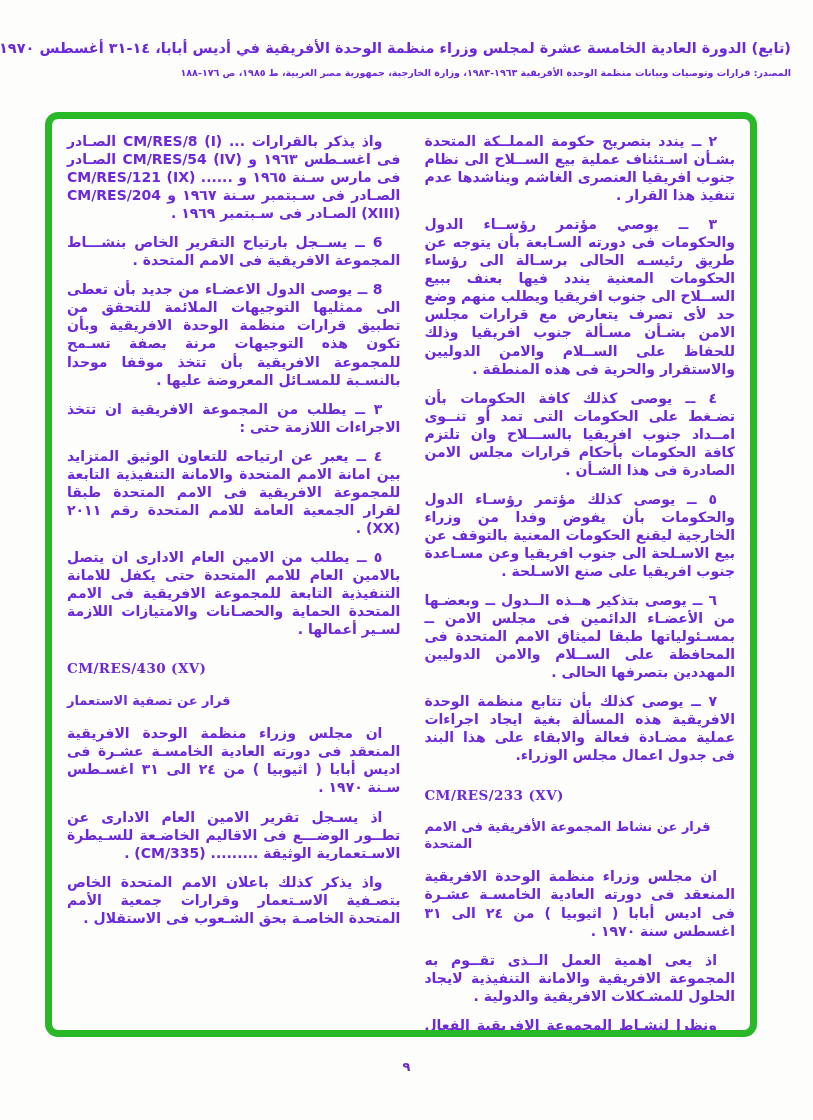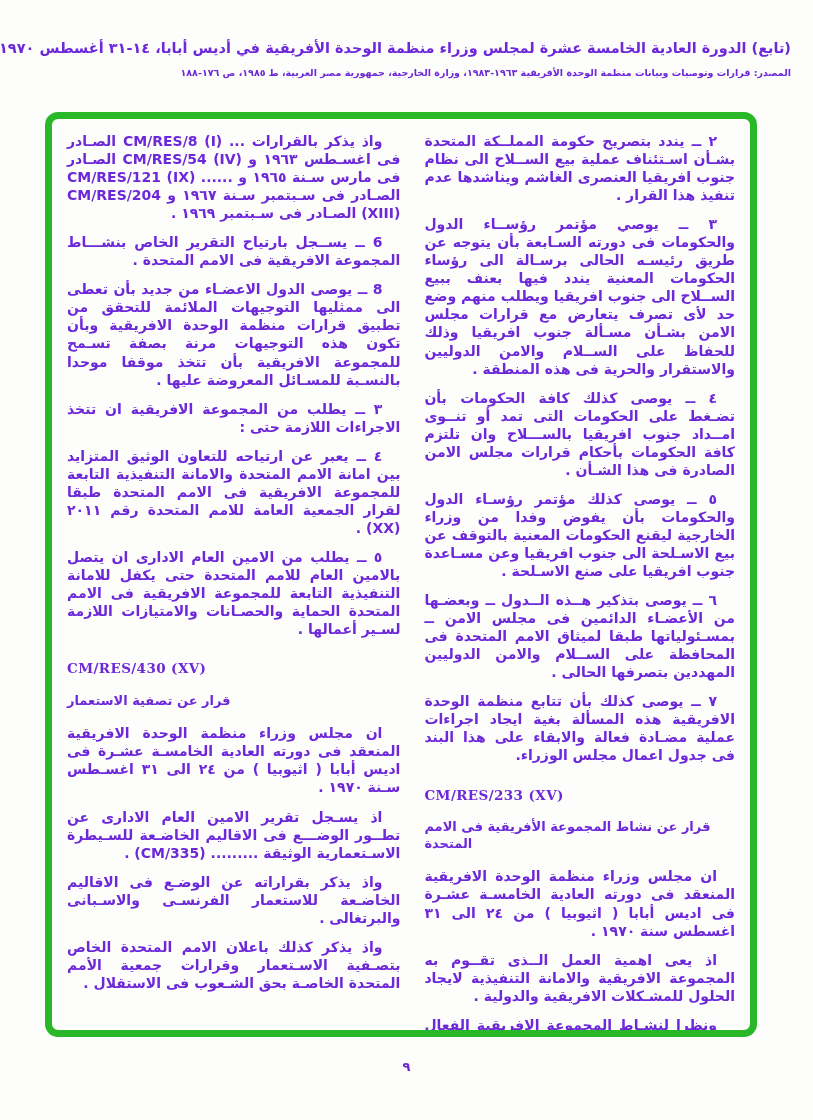--- a/index.html
+++ b/index.html
@@ -117,20 +117,19 @@
           <div class="block para">واذ يذكر بالقرارات ... ‎CM/RES/8 (I)‎ الصـادر فى اغسـطس ١٩٦٣ و ‎CM/RES/54 (IV)‎ الصـادر فى مارس سـنة ١٩٦٥ و ...... ‎CM/RES/121 (IX)‎ الصـادر فى سـبتمبر سـنة ١٩٦٧ و ‎CM/RES/204 (XIII)‎ الصـادر فى سـبتمبر ١٩٦٩ .</div>
           <div class="block para">6 ــ يســجل بارتياح التقرير الخاص بنشـــاط المجموعة الافريقية فى الامم المتحدة .</div>
           <div class="block para">8 ــ يوصى الدول الاعضـاء من جديد بأن تعطى الى ممثليها التوجيهات الملائمة للتحقق من تطبيق قرارات منظمة الوحدة الافريقية وبأن تكون هذه التوجيهات مرنة بصفة تسـمح للمجموعة الافريقية بأن تتخذ موقفا موحدا بالنسـبة للمسـائل المعروضة عليها .</div>
           <div class="block para">٣ ــ يطلب من المجموعة الافريقية ان تتخذ الاجراءات اللازمة حتى :</div>
           <div class="block para">٤ ــ يعبر عن ارتياحه للتعاون الوثيق المتزايد بين امانة الامم المتحدة والامانة التنفيذية التابعة للمجموعة الافريقية فى الامم المتحدة طبقا لقرار الجمعية العامة للامم المتحدة رقم ٢٠١١ ‎(XX)‎ .</div>
           <div class="block para">٥ ــ يطلب من الامين العام الادارى ان يتصل بالامين العام للامم المتحدة حتى يكفل للامانة التنفيذية التابعة للمجموعة الافريقية فى الامم المتحدة الحماية والحصـانات والامتيازات اللازمة لسـير أعمالها .</div>
           <div class="block ref">CM/RES/430 (XV)</div>
           <div class="block heading">قرار عن تصفية الاستعمار</div>
           <div class="block para">ان مجلس وزراء منظمة الوحدة الافريقية المنعقد فى دورته العادية الخامسـة عشـرة فى اديس أبابا ( اثيوبيا ) من ٢٤ الى ٣١ اغسـطس سـنة ١٩٧٠ .</div>
           <div class="block para">اذ يسـجل تقرير الامين العام الادارى عن تطــور الوضـــع فى الاقاليم الخاضـعة للسـيطرة الاسـتعمارية الوثيقة ......... ‎(CM/335)‎ .</div>
-          <div class="block para">واذ يذكر بقراراته عن الوضـع فى الاقاليم الخاضـعة للاستعمار الفرنسـى والاسـبانى والبرتغالى .</div>
           <div class="block para">واذ يذكر كذلك باعلان الامم المتحدة الخاص بتصـفية الاسـتعمار وقرارات جمعية الأمم المتحدة الخاصـة بحق الشـعوب فى الاستقلال .</div>
         </div>
     </div>
   </div>
 
   <div class="page-number">٩</div>
 </div>
 
 </body></html>

